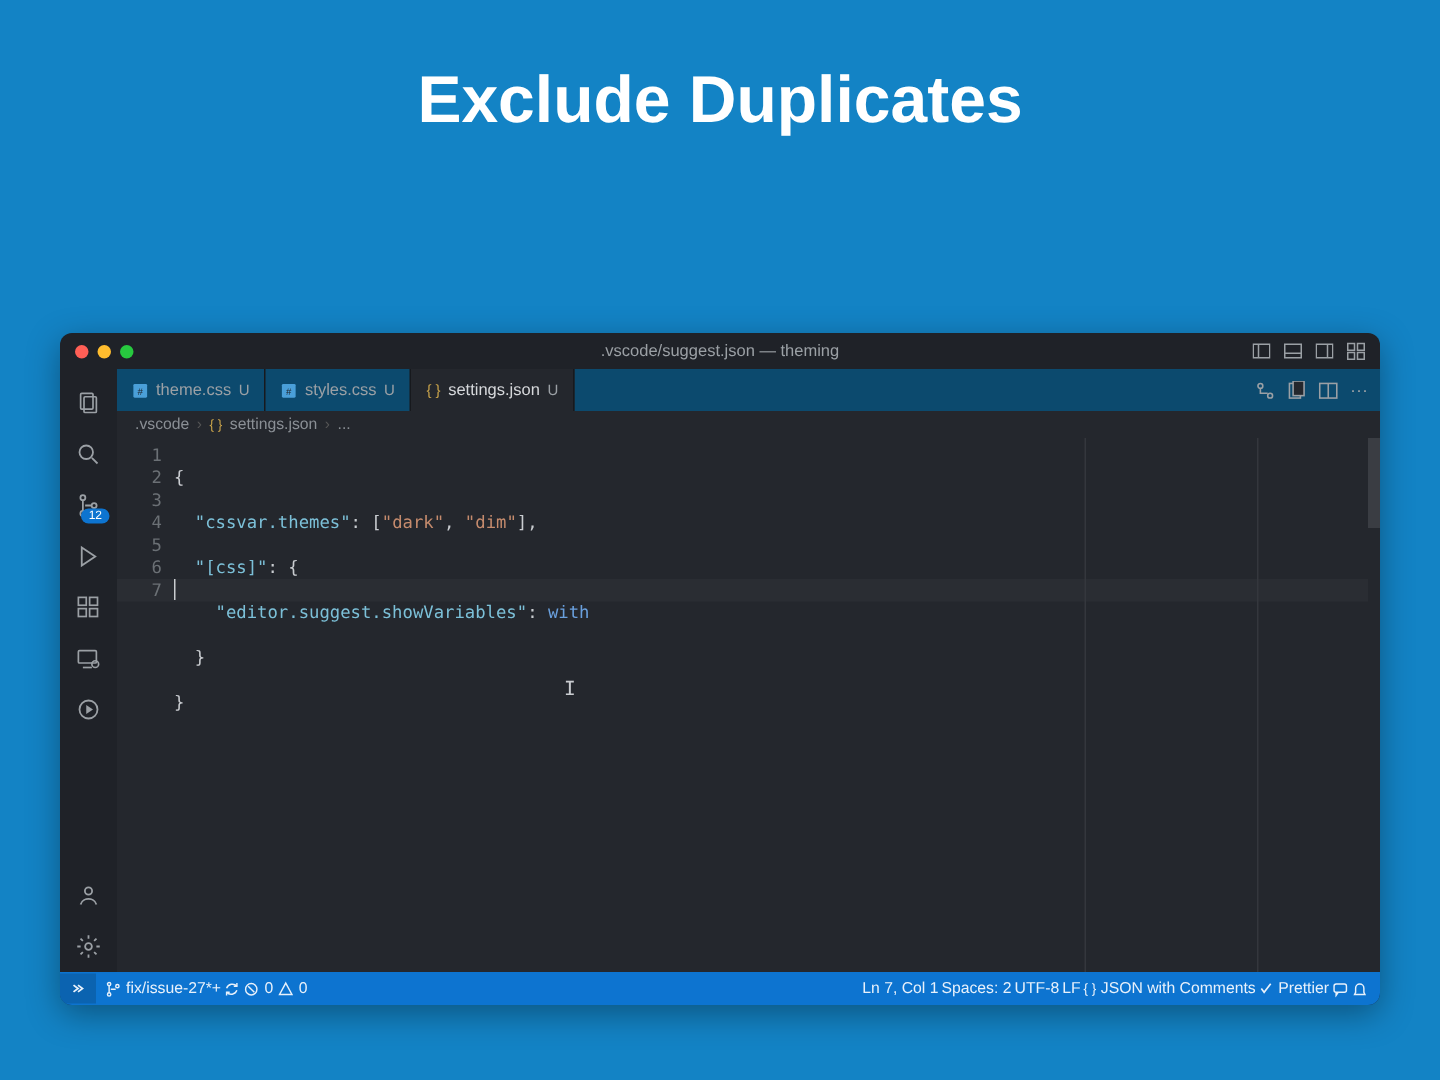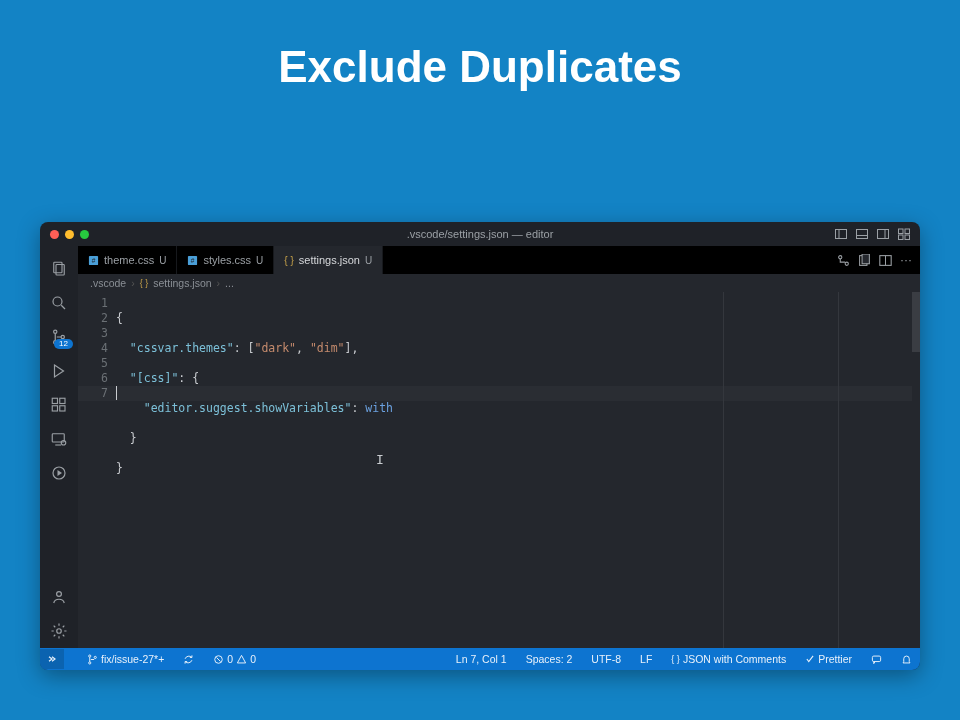--- a/index.html
+++ b/index.html
@@ -56,21 +56,21 @@
 .activitybar .act .badge {
   position:absolute; bottom:5px; right:5px;
   background:#0d74d0; color:#fff; font-size:8px;
   border-radius:8px; padding:0 5px; line-height:10px;
 }
 .activitybar .spacer { flex:1; }
 
 .editor-area { flex:1; display:flex; flex-direction:column; background:#24272d; min-width:0; }
 .tabbar {
   height:28px; display:flex; align-items:stretch;
-  background:#000000; font-size:11px;
+  background:#0c4a6e; font-size:11px;
 }
 .tab {
   display:flex; align-items:center; gap:5px;
   padding:0 10px; color:#9ba0a5;
   border-right:1px solid #17191d;
   cursor:pointer;
 }
 .tab.active { background:#24272d; color:#d6d8db; }
 .tab .file-ico { font-size:10px; }
 .tab .modflag { color:#9ba0a5; font-size:10px; }
@@ -108,42 +108,42 @@
 
 .minimap {
   position:absolute; right:0; top:0; bottom:0; width:8px;
   background:#24272d;
 }
 .minimap .thumb { position:absolute; right:0; top:0; width:8px; height:60px; background:#3a3d43; }
 
 .statusbar {
   height:20px; background:#0d74d0; color:#e8f1fb;
   display:flex; align-items:center; font-size:10.5px;
-  padding:11px 8px; gap:19px;
+  padding:11px 8px; gap:2px;
 }
 .statusbar .sbi { display:flex; align-items:center; gap:3px; cursor:pointer; }
 .statusbar .remote { background:#0b63b0; margin:-4px 4px -4px -8px; padding:0 6px; height:20px; display:flex; align-items:center;}
 .statusbar .grow{flex:1;}
 
 svg { display:block; }
 </style>
 </head>
 <body>
 
 <div class="slide-title">Exclude Duplicates</div>
 
 <div class="editor-window">
 
   <div class="titlebar">
     <div class="traffic">
       <span class="tl-close"></span>
       <span class="tl-min"></span>
       <span class="tl-max"></span>
     </div>
-    <div class="titlebar-title">.vscode/settings.json — editor</div>
+    <div class="titlebar-title">.vscode/suggest.json — theming</div>
     <div class="titlebar-right">
       <span class="tb-icon">
         <svg width="12" height="12" viewBox="0 0 12 12">
             <rect x="0.5" y="1.5" width="11" height="9" fill="none" stroke="#9ba0a5"></rect>
             <line x1="4" y1="1.5" x2="4" y2="10.5" stroke="#9ba0a5"></line>
           </svg>
       </span>
       <span class="tb-icon">
         <svg width="12" height="12" viewBox="0 0 12 12">
             <rect x="0.5" y="1.5" width="11" height="9" fill="none" stroke="#9ba0a5"></rect>

